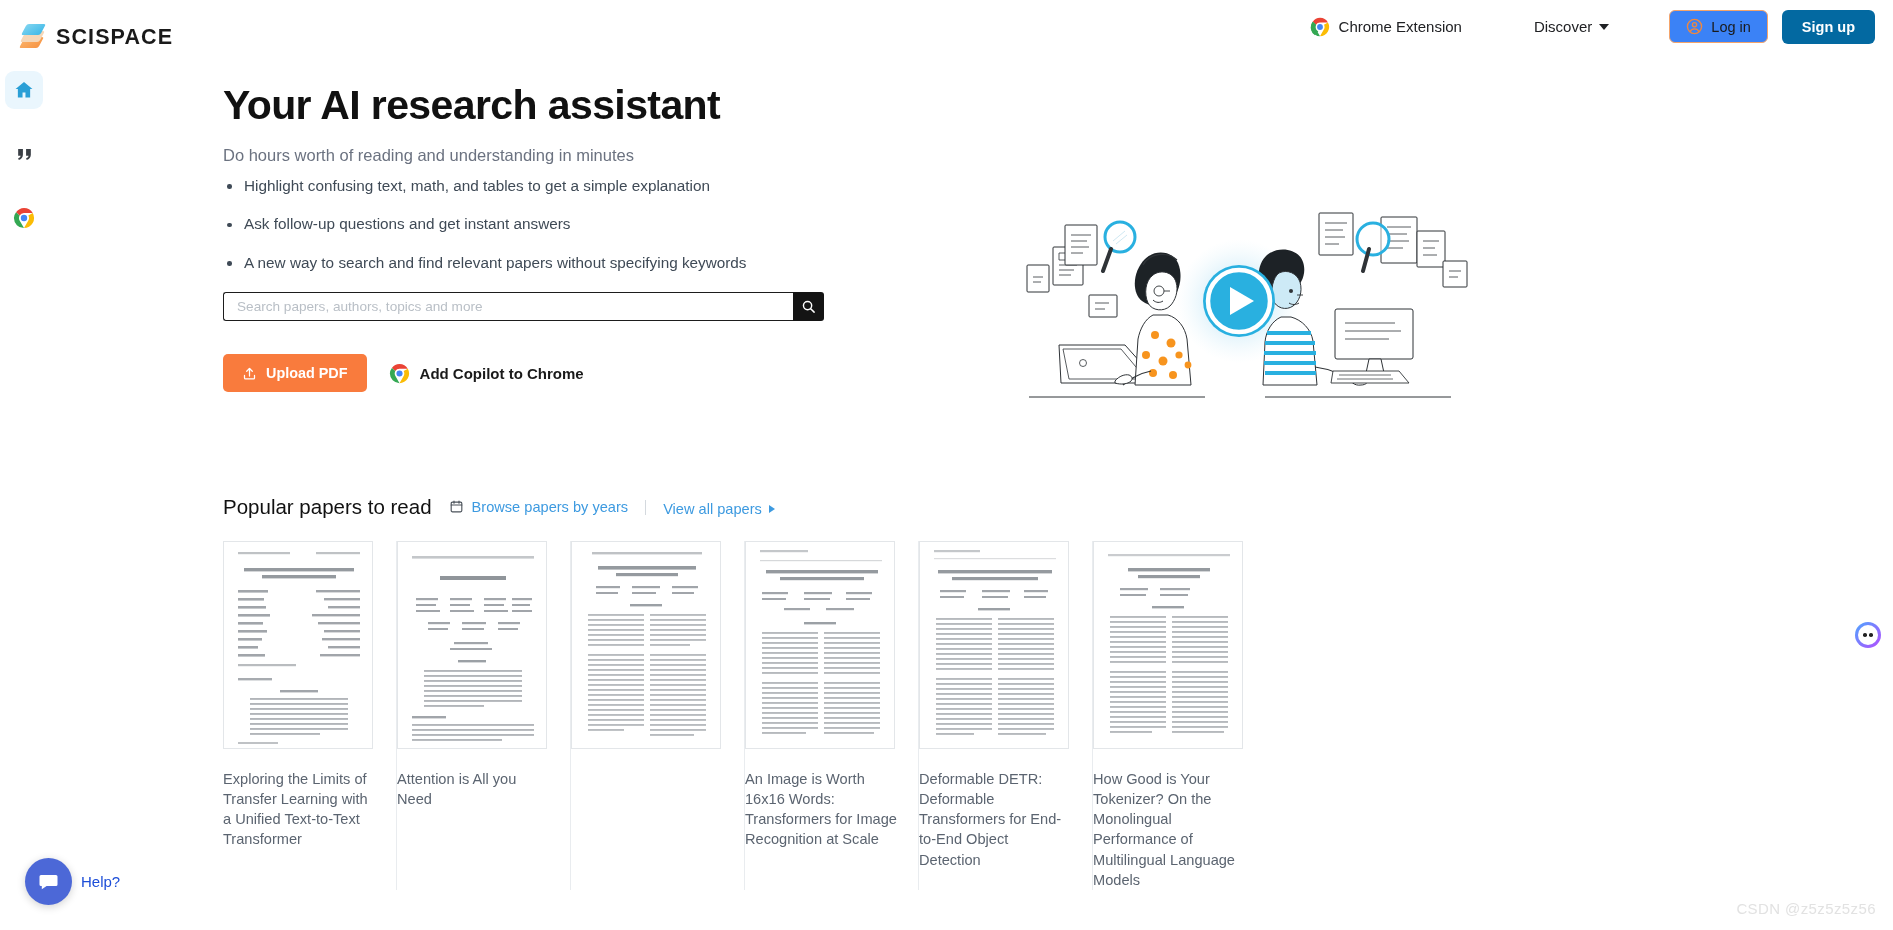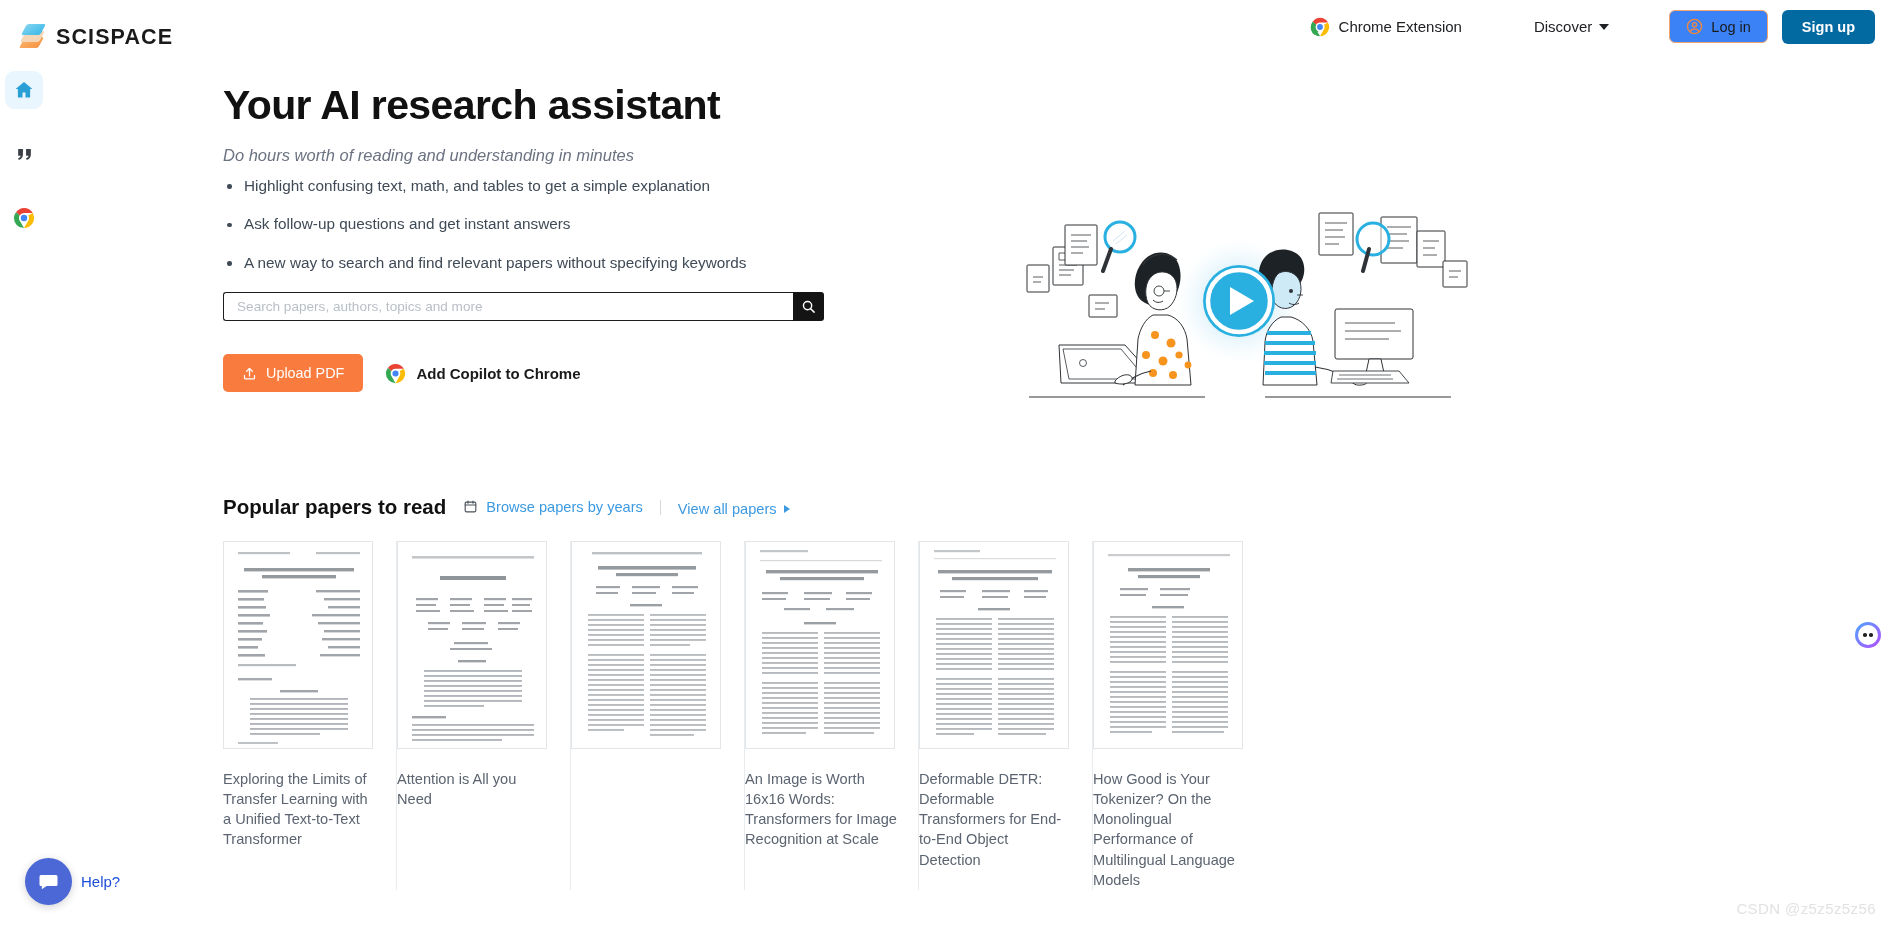--- a/index.html
+++ b/index.html
@@ -94,21 +94,21 @@
   .side-item.active { background: #eaf6fd; }
 
   
   .hero { position: absolute; top: 53px; left: 48px; width: 1845px; }
   .hero-left { position: absolute; top: 30px; left: 175px; width: 700px; }
   h1.title {
     font-size: 41px; font-weight: 700; color: #111; letter-spacing: -0.6px;
     line-height: 1.12;
   }
   .subtitle {
-    margin-top: 17px; font-size: 16.5px; color: #6b7280; font-weight: 400; font-style: italic;
+    margin-top: 17px; font-size: 16.5px; color: #6b7280; font-weight: 400;
   }
   ul.features { margin-top: 12px; list-style: none; }
   ul.features li {
     position: relative; padding-left: 21px; margin-bottom: 20.5px;
     font-size: 15.3px; color: #3f4a56;
   }
   ul.features li::before {
     content: ""; position: absolute; left: 4px; top: 7.5px;
     width: 4.5px; height: 4.5px; border-radius: 50%; background: #3f4a56;
   }
@@ -126,39 +126,39 @@
   .search-btn {
     width: 31px; height: 29px; background: #141414; border: none;
     border-radius: 0 3px 3px 0; cursor: pointer;
     display: flex; align-items: center; justify-content: center;
   }
 
   .cta-row { display: flex; align-items: center; margin-top: 33px; }
   .btn-upload {
     display: flex; align-items: center; gap: 9px;
     background: #f97b3d; color: #fff; border: none; border-radius: 5px;
-    padding: 11px 19px; font-size: 14.4px; font-weight: 400; cursor: pointer;
+    padding: 11px 19px; font-size: 14.4px; font-weight: 700; cursor: pointer;
     font-family: "Liberation Sans", sans-serif;
   }
   .add-copilot {
     display: flex; align-items: center; gap: 10px;
     margin-left: 22px; font-size: 15px; font-weight: 700; color: #1a1a1a;
     cursor: pointer;
   }
 
   
   .illustration {
     position: absolute; top: 150px; left: 955px;
     width: 470px; height: 200px;
   }
 
   
   .papers-sec { position: absolute; top: 495px; left: 223px; width: 1650px; }
   .papers-head { display: flex; align-items: baseline; }
-  .papers-title { font-size: 20.5px; font-weight: 700; color: #111; }
+  .papers-title { font-size: 20.5px; font-weight: 400; color: #111; }
   .browse-years {
     display: flex; align-items: center; gap: 8px;
     margin-left: 17px; font-size: 14.6px; color: #3d9ae0; cursor: pointer;
   }
   .divider-v {
     width: 1px; height: 15px; background: #d4d9de; margin: 0 17px;
     align-self: center;
   }
   .view-all {
     display: flex; align-items: center; gap: 7px;

